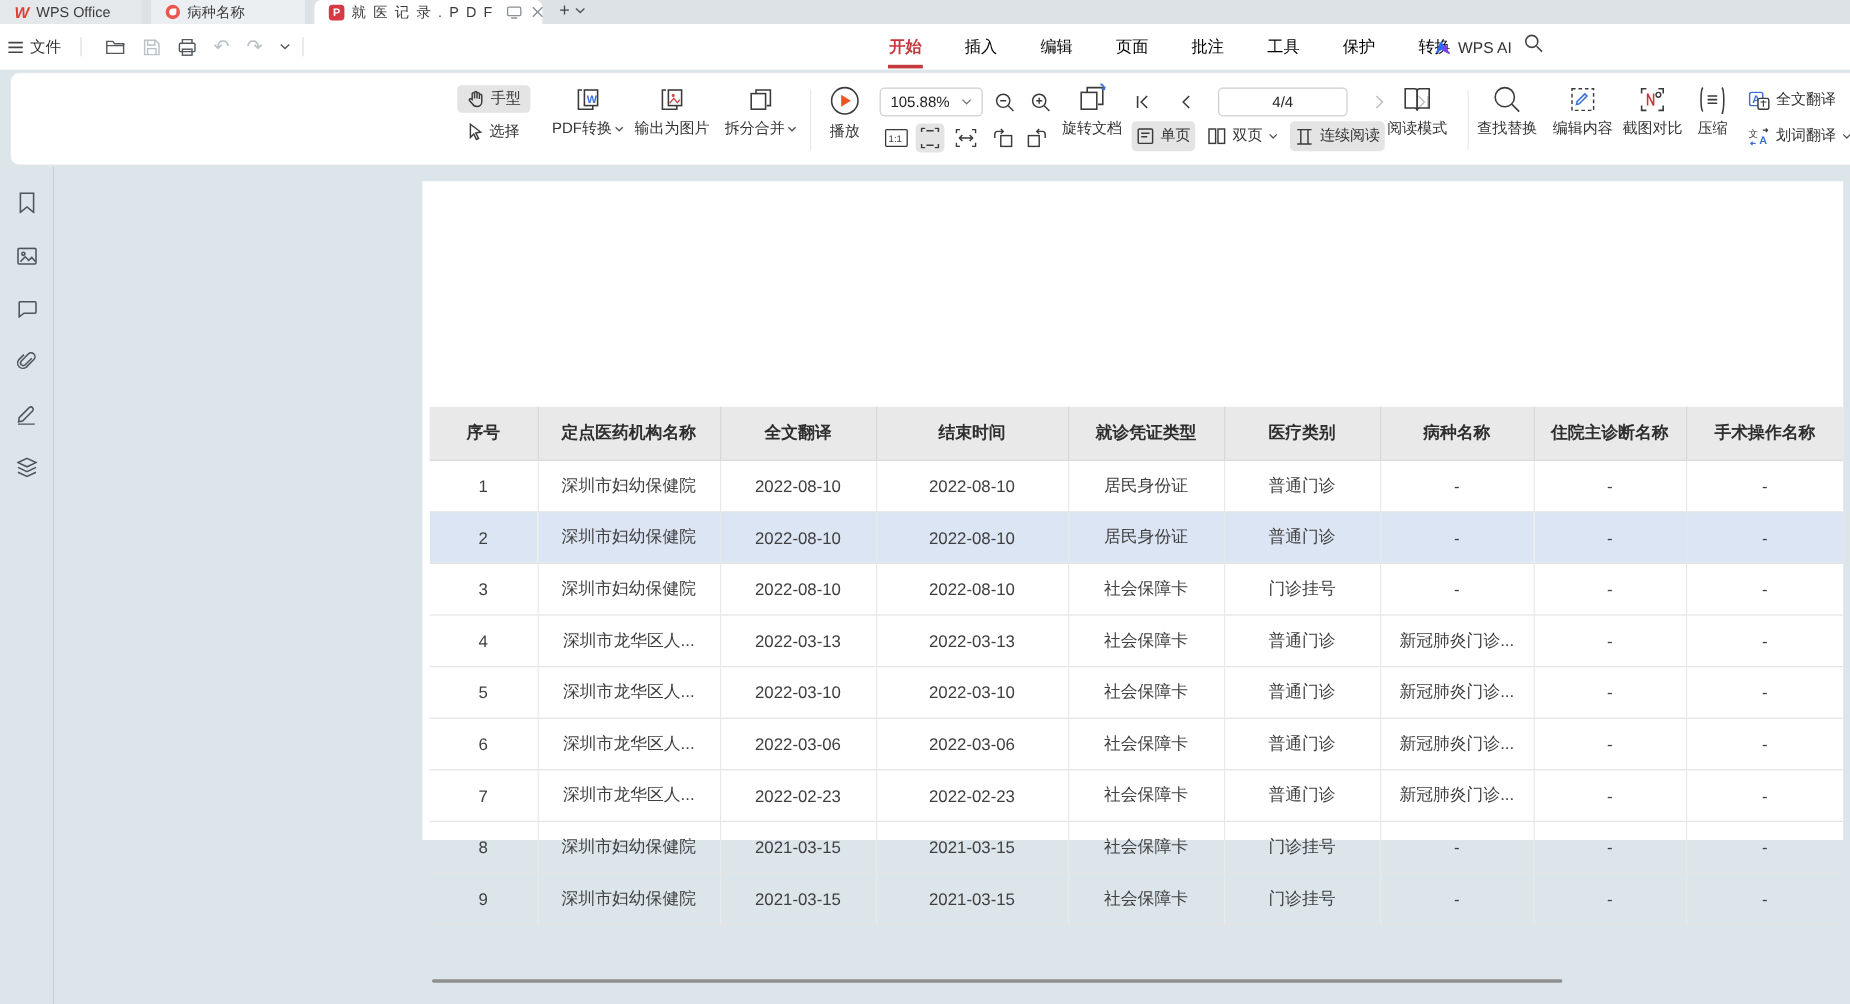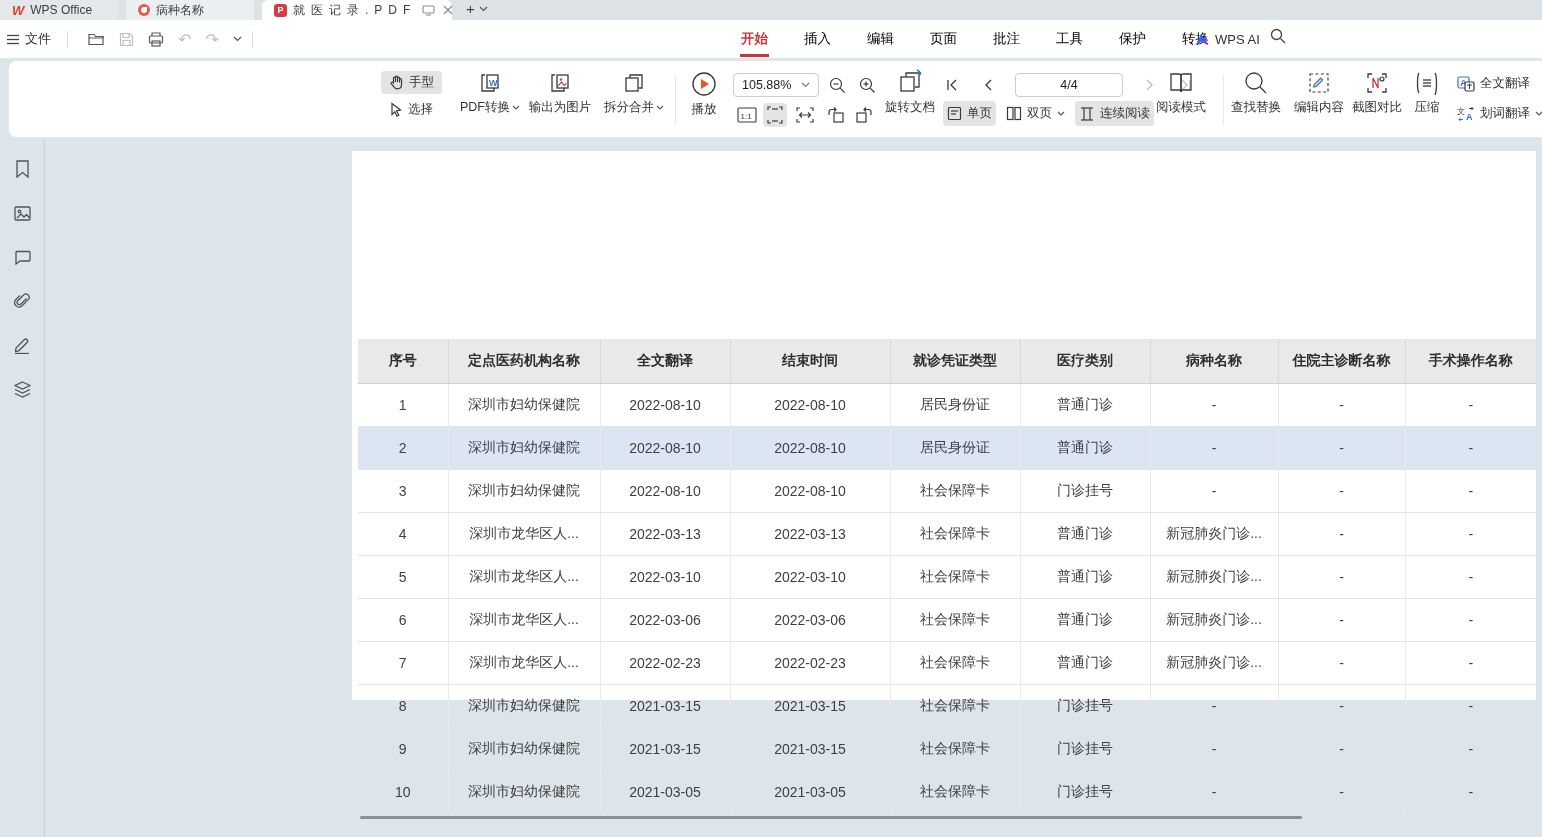--- a/index.html
+++ b/index.html
@@ -585,31 +585,20 @@
               <td>9</td>
               <td>深圳市妇幼保健院</td>
               <td>2021-03-15</td>
               <td>2021-03-15</td>
               <td>社会保障卡</td>
               <td>门诊挂号</td>
               <td>-</td>
               <td>-</td>
               <td>-</td>
             </tr>
-            <tr>
-              <td>10</td>
-              <td>深圳市妇幼保健院</td>
-              <td>2021-03-05</td>
-              <td>2021-03-05</td>
-              <td>社会保障卡</td>
-              <td>门诊挂号</td>
-              <td>-</td>
-              <td>-</td>
-              <td>-</td>
-            </tr>
           </tbody>
       </table>
     </div>
 
     <div class="hscroll"></div>
   </div>
 
 </div>
 
 </body></html>

